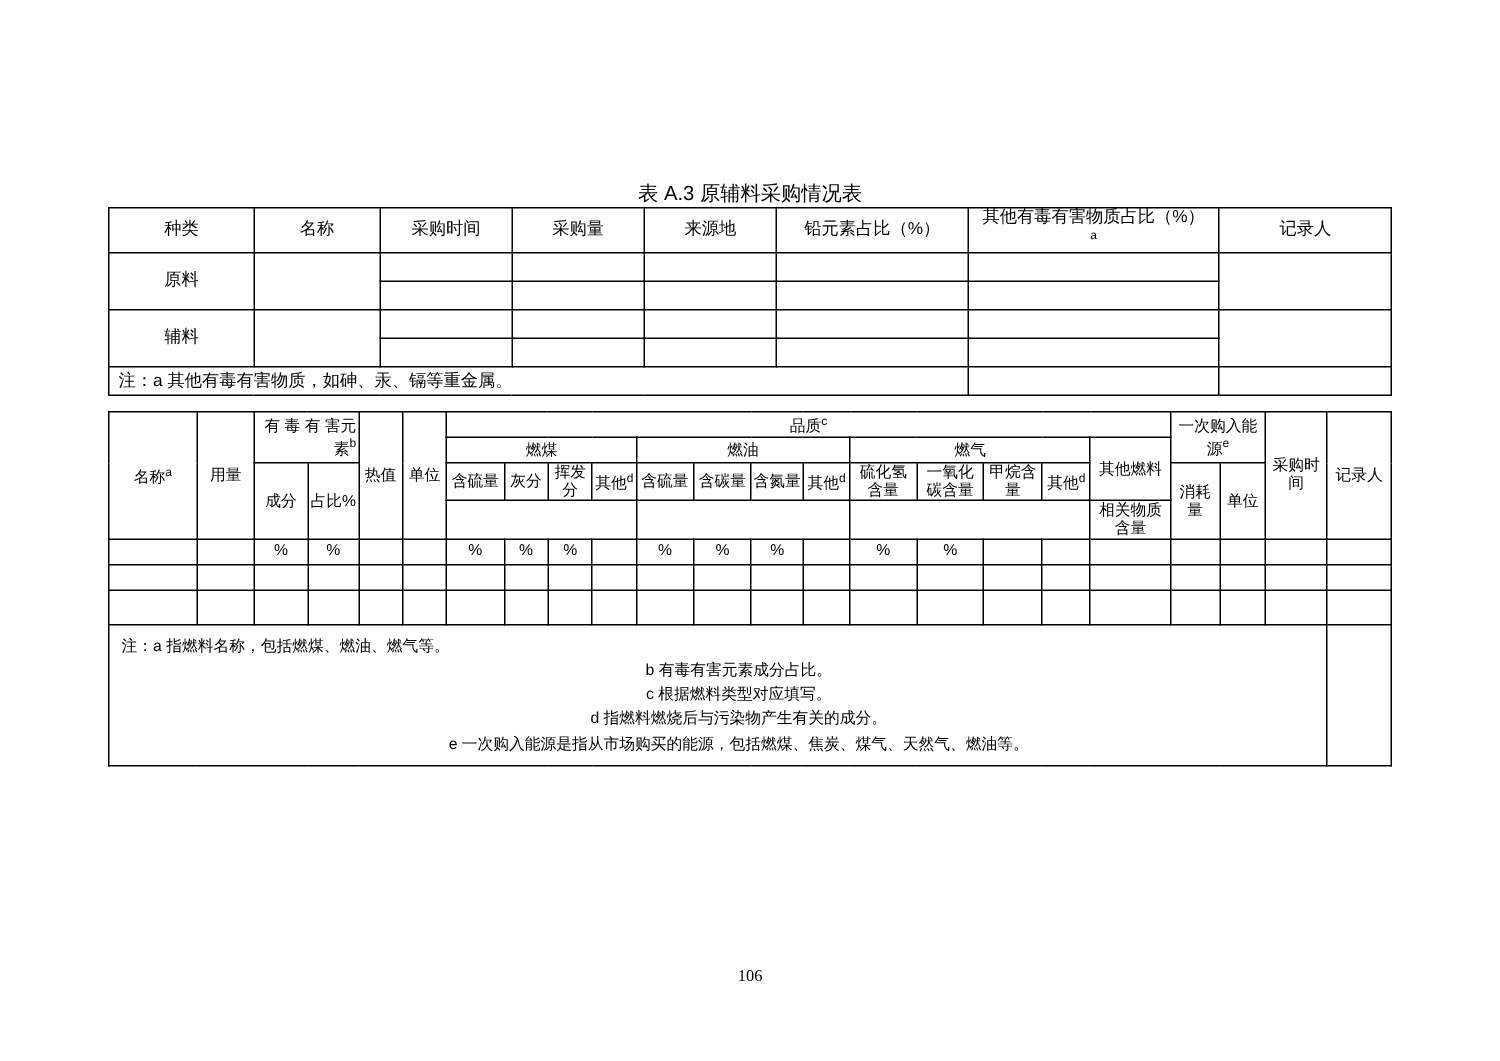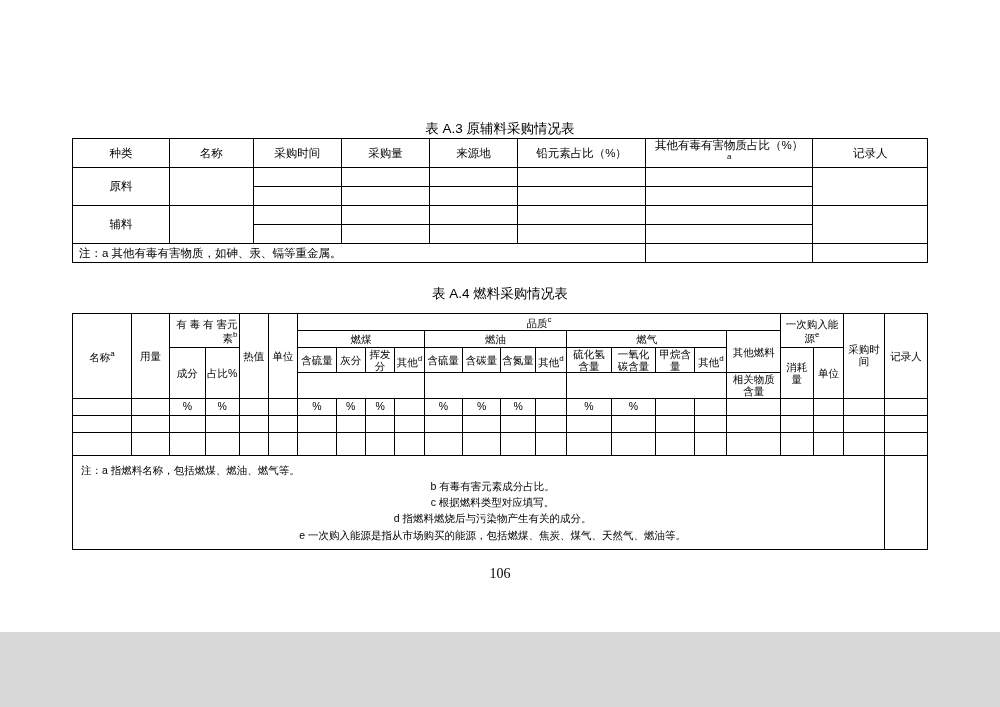--- a/index.html
+++ b/index.html
@@ -1,17 +1,17 @@
 <!DOCTYPE html>
 <html><head>
 <meta charset="utf-8">
 <style>
   html,body{margin:0;padding:0;background:#d8d8d8;}
   .page{
-    width:1000px;height:632px;background:#ffffff;margin:0 auto;position:relative;
+    width:1000px;height:707px;background:#ffffff;margin:0 auto;position:relative;
     font-family:"Liberation Serif", serif;color:#000;
     overflow:hidden;
   }
   .inner{position:absolute;left:72px;top:0;width:856px;}
 
   .tbl-title{
     text-align:center;font-size:13.5px;font-family:"Liberation Sans","DejaVu Sans",sans-serif;
     font-weight:normal;
   }
   table{border-collapse:collapse;width:100%;table-layout:fixed;}
@@ -32,21 +32,21 @@
   .rowlabel{font-size:11.5px;}
 
   
   #tableA4 td{height:16px;font-size:10.5px;}
   .vlabel{font-size:11px;}
   .small{font-size:10px;}
   .tiny{font-size:9.5px;}
 
   .pagenum{
     position:absolute;left:0;right:0;bottom:50px;text-align:center;
-    font-size:14px;font-family:"Liberation Serif",serif;
+    font-size:11px;font-family:"Liberation Serif",serif;
   }
   .notes-block{padding:6px 0 6px 8px;text-align:left;line-height:1.55;font-size:11.5px;}
   .notes-block div{white-space:nowrap;}
   .indent{padding-left:20px;text-align:center;}
 </style>
 </head>
 <body>
 
 <div class="page">
   <div class="inner" style="top:120px;">
@@ -113,21 +113,20 @@
         <td></td>
       </tr>
       <tr>
         <td colspan="6" class="note">注：a 其他有毒有害物质，如砷、汞、镉等重金属。</td>
         <td></td>
         <td></td>
       </tr>
     </tbody>
       </table>
 
-    <div class="tbl-title" style="margin-top:22px;">表 A.4  燃料采购情况表</div>
 
     <table id="tableA4" style="margin-top:10px;">
       <colgroup>
         <col style="width:6.6%">
           <col style="width:4.3%">
         <col style="width:4.0%">
           <col style="width:3.8%">
         <col style="width:3.3%">
           <col style="width:3.3%">
         <col style="width:4.3%">

